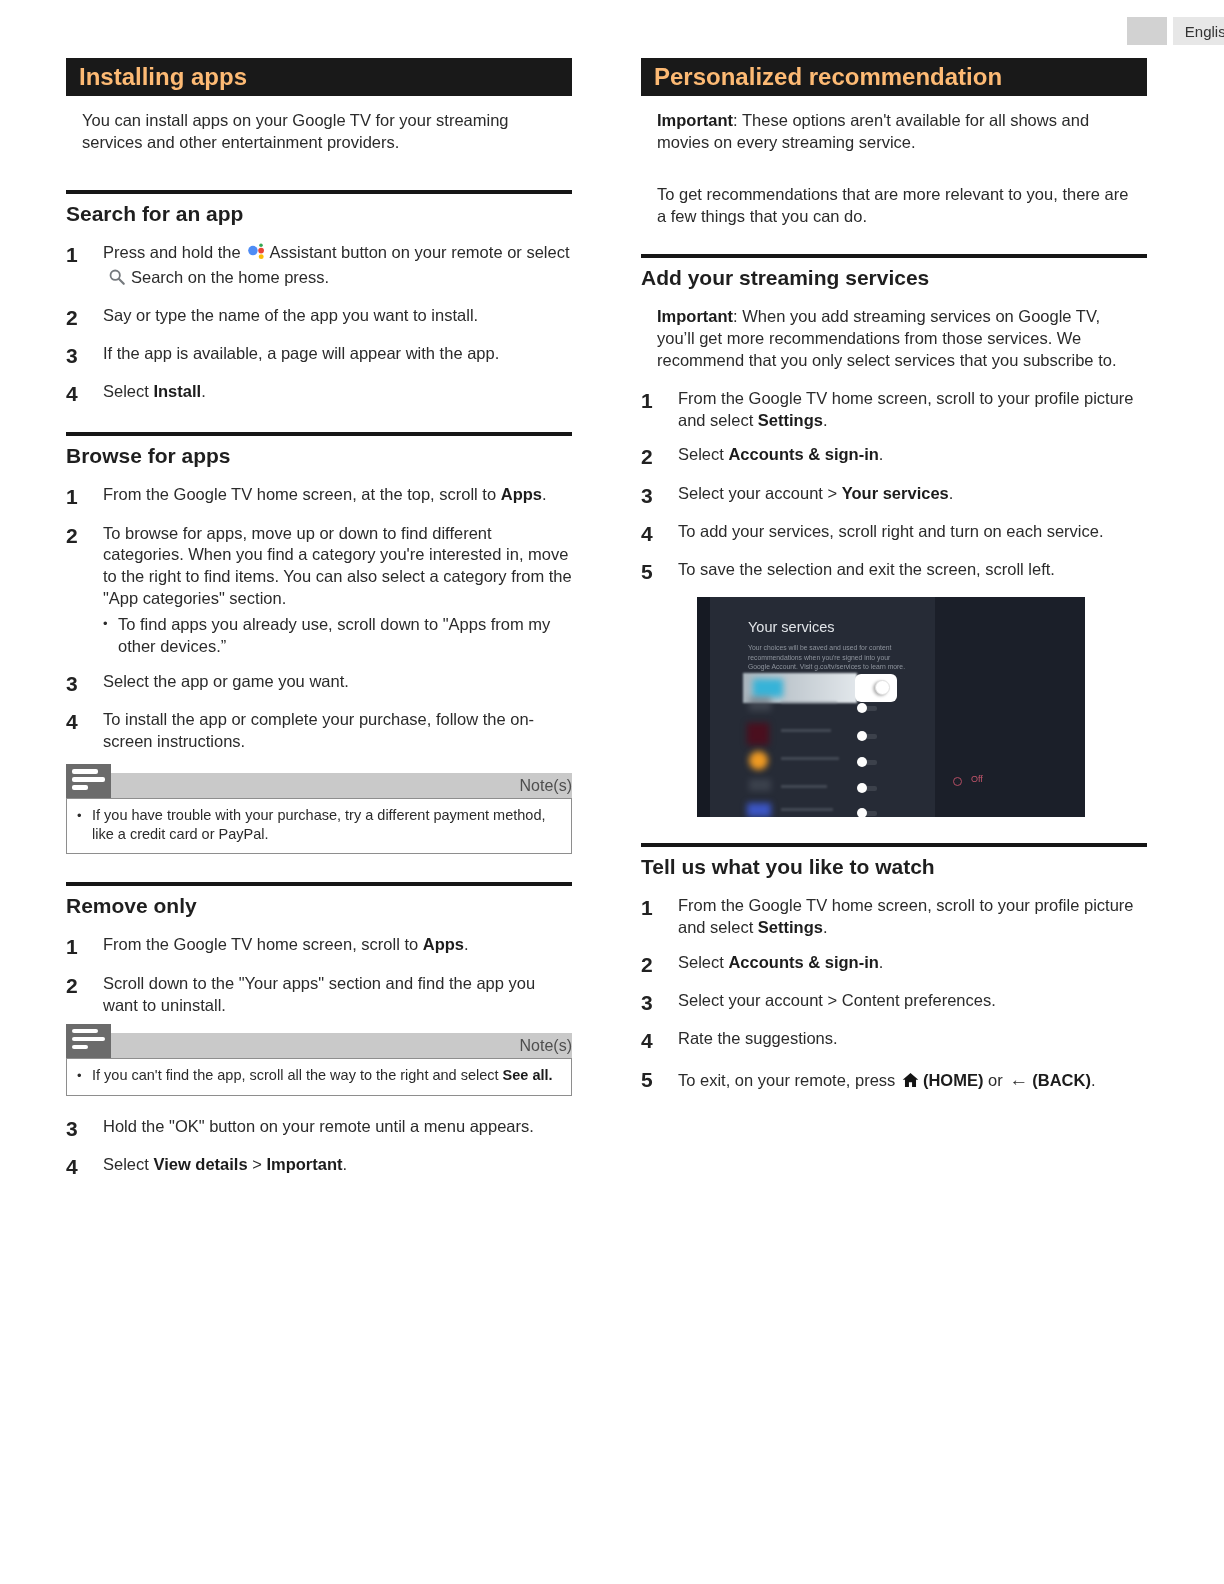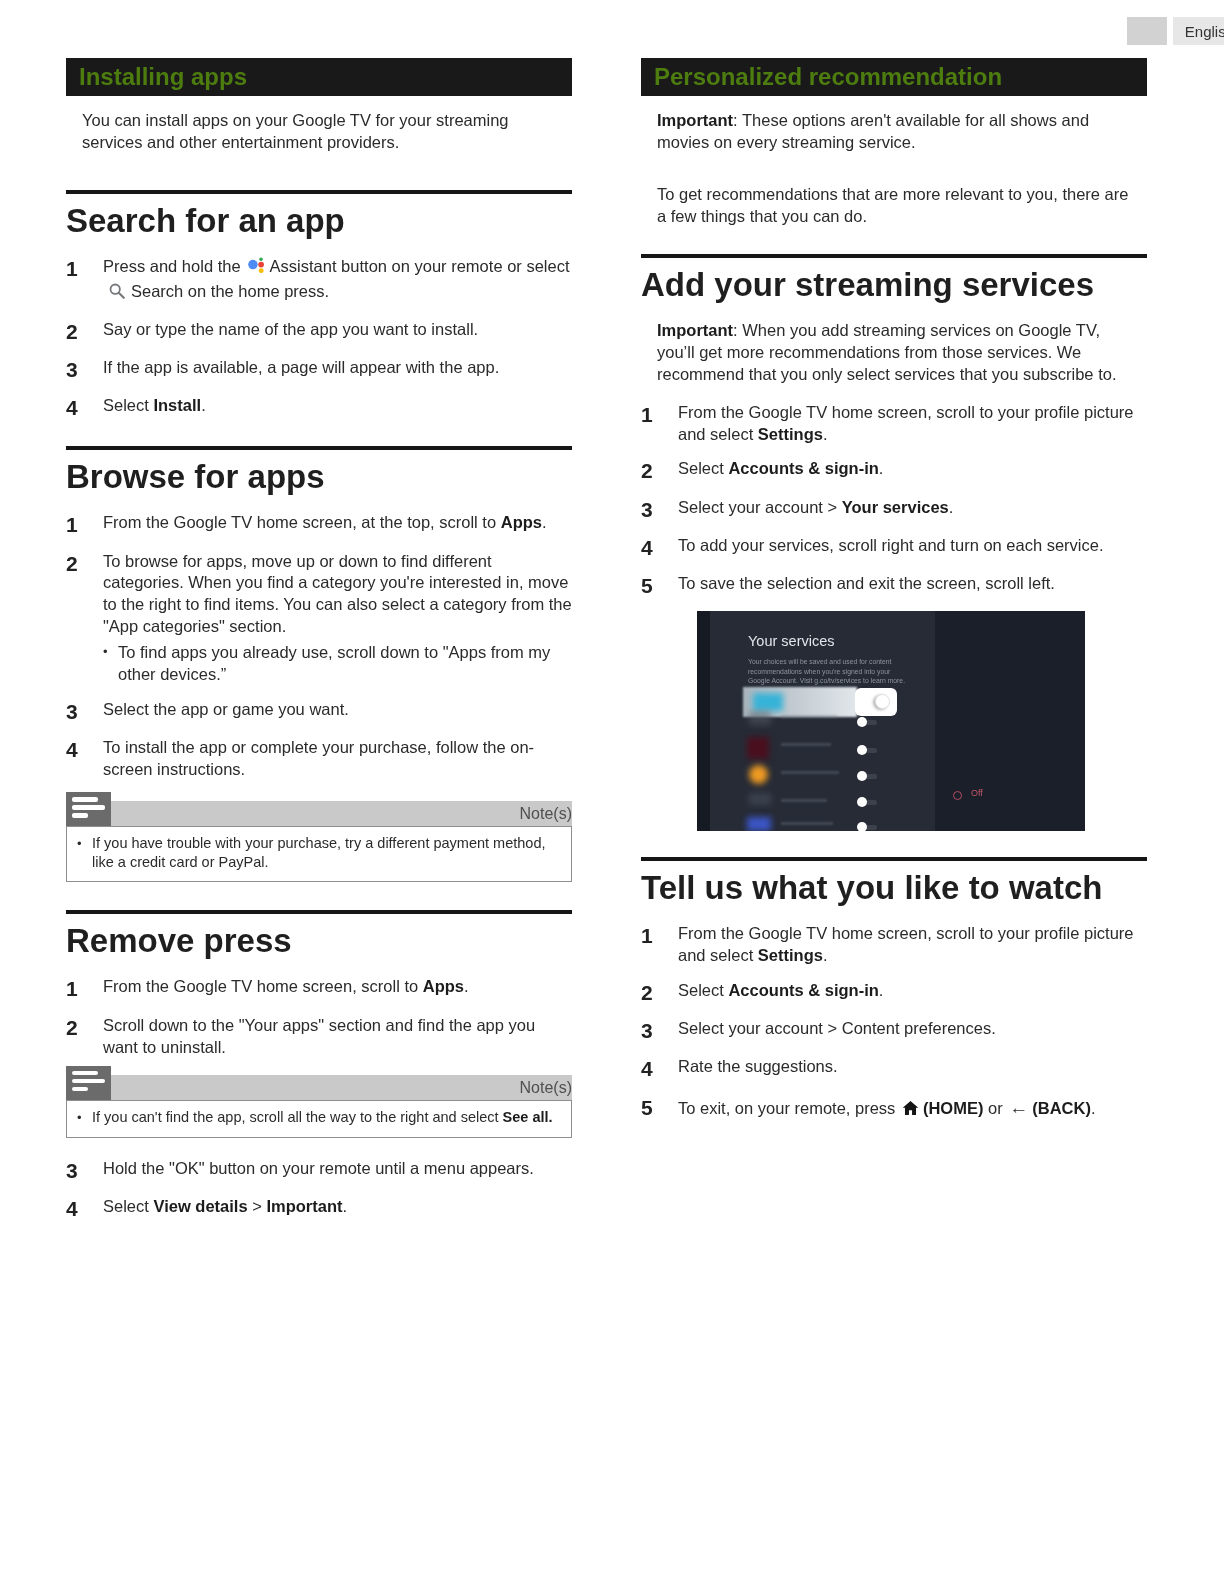--- a/index.html
+++ b/index.html
@@ -7,27 +7,27 @@
         font-family:Liberation Sans, sans-serif;color:#2b2b2b;padding-left:36px;}
   
   .tabs{position:absolute;top:17px;right:14px;display:flex;gap:6px;}
   .tab-blank{width:40px;height:28px;background:#d2d2d2;}
   .tab-lang{min-width:46px;height:28px;background:#e7e7e7;font-size:15px;color:#333;
             display:flex;align-items:center;justify-content:center;padding:0 12px;}
   
   .col{position:absolute;top:58px;width:506px;}
   .col-left{left:66px;}
   .col-right{left:641px;}
-  .banner{background:#191919;color:#4d7c0f;font-size:24px;font-weight:bold;height:38px;
+  .banner{background:#191919;color:#fdba74;font-size:24px;font-weight:bold;height:38px;
           line-height:38px;padding-left:13px;margin-bottom:14px;}
   .p{font-size:16.5px;line-height:1.33;margin:0 16px 10px;}
   .intro{margin-bottom:36px;}
   .sec{margin-top:26px;}
   .sec-rule{border-top:4px solid #161616;}
-  .sec-title{font-size:33px;font-weight:bold;color:#1f1f1f;margin:8px 0 16px;}
+  .sec-title{font-size:21px;font-weight:bold;color:#1f1f1f;margin:8px 0 16px;}
   .step{display:flex;margin-bottom:13px;}
   .step-num{width:37px;flex:none;font-size:21px;font-weight:bold;color:#222;line-height:1.2;}
   .step-body{flex:1;font-size:16.5px;line-height:1.33;}
   .bullet{display:flex;margin-top:4px;}
   .bullet-dot{width:15px;flex:none;font-size:13px;line-height:1.55;}
   b{color:#1c1c1c;}
   
   .note{margin:20px 0 28px;}
   .note-head{position:relative;height:25px;background:#c9c9c9;}
   .note-icon{position:absolute;left:0;top:-9px;width:45px;height:34px;background:#6b6b6b;
@@ -153,21 +153,21 @@
       <div class="note-box">
         <div class="bullet" style="margin-top:0">
           <span class="bullet-dot">•</span>
           <span>If you have trouble with your purchase, try a different payment method, like a credit card or PayPal.</span>
         </div>
       </div>
     </div>
 
     <div class="sec">
       <div class="sec-rule"></div>
-      <div class="sec-title">Remove press</div>
+      <div class="sec-title">Remove only</div>
       <div class="step">
         <span class="step-num">1</span>
         <div class="step-body">
           <span>From the Google TV home screen, scroll to </span><b>Apps</b><span>.</span>
         </div>
       </div>
       <div class="step">
         <span class="step-num">2</span>
         <div class="step-body">Scroll down to the "Your apps" section and find the app you want to uninstall.</div>
       </div>

